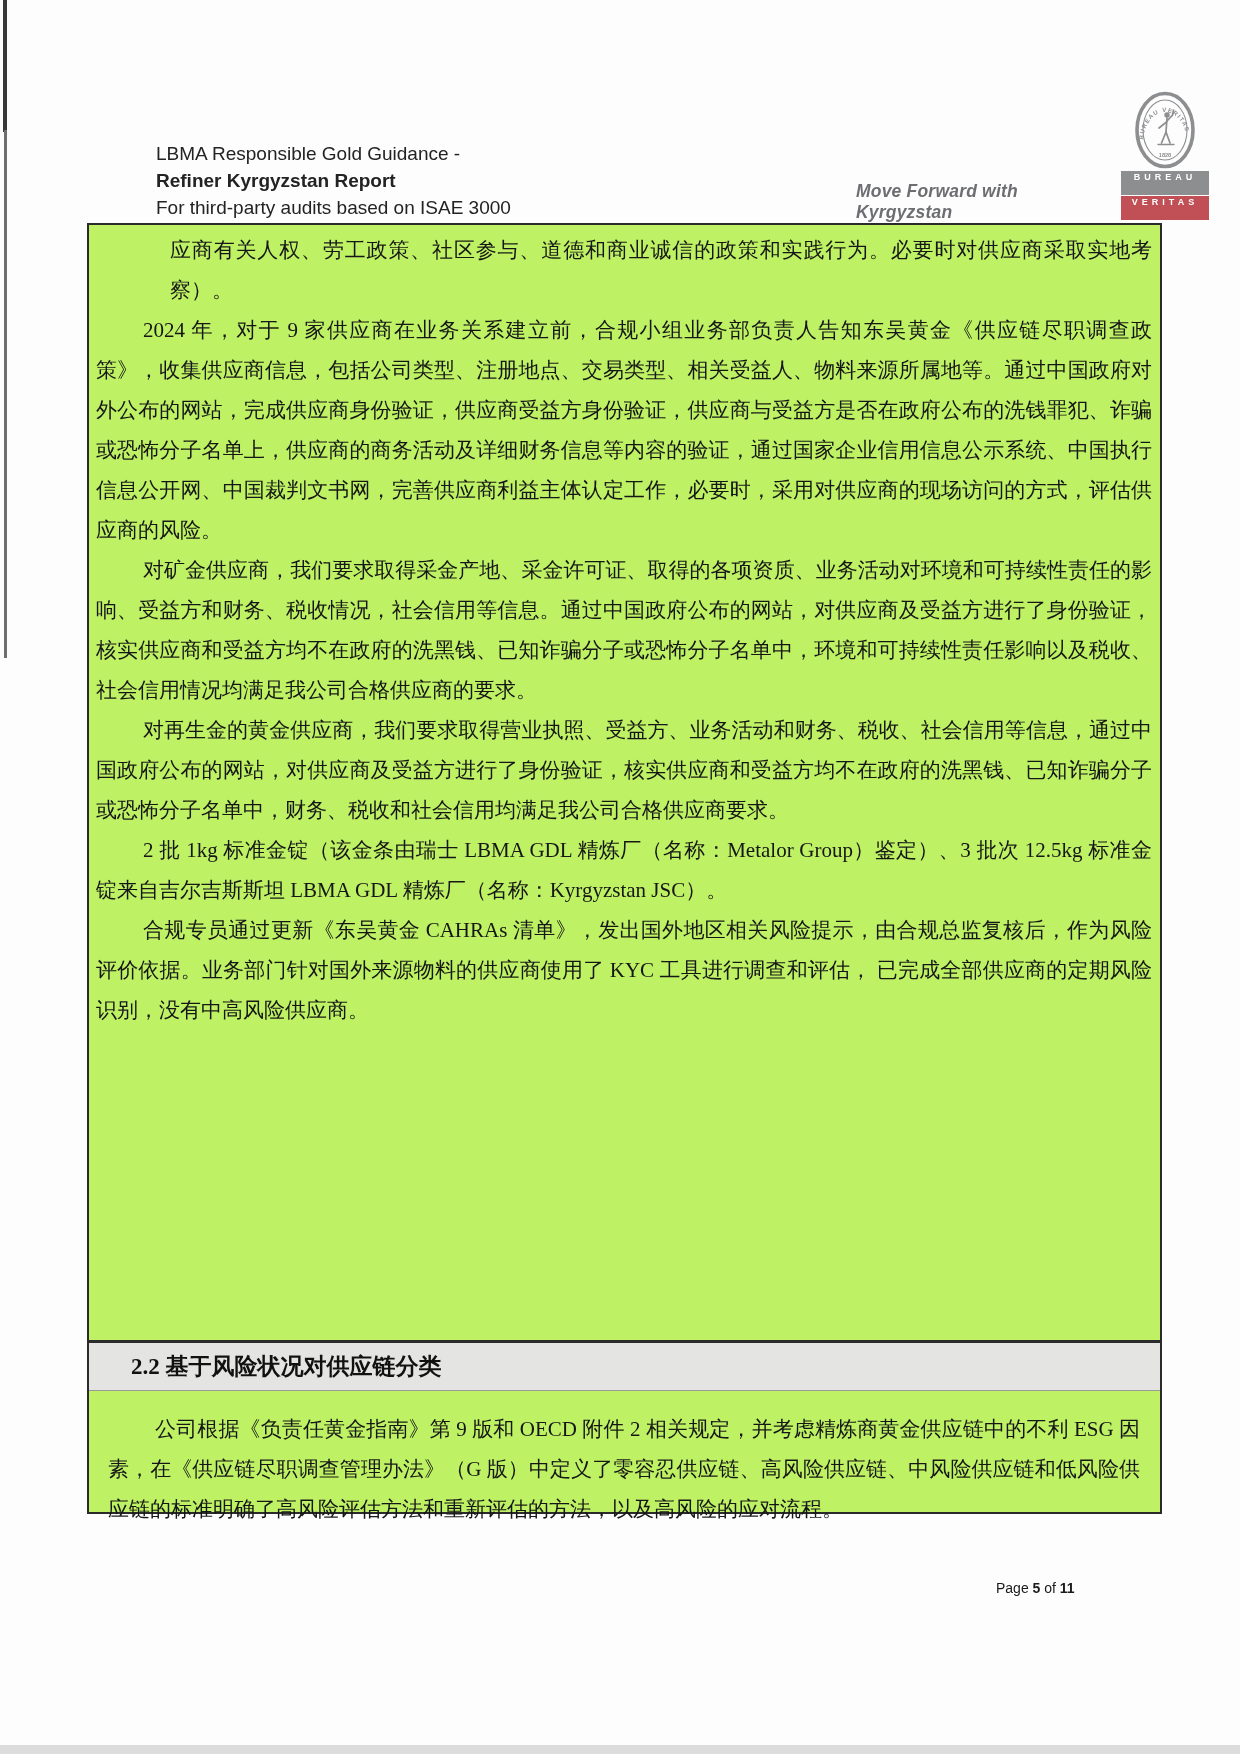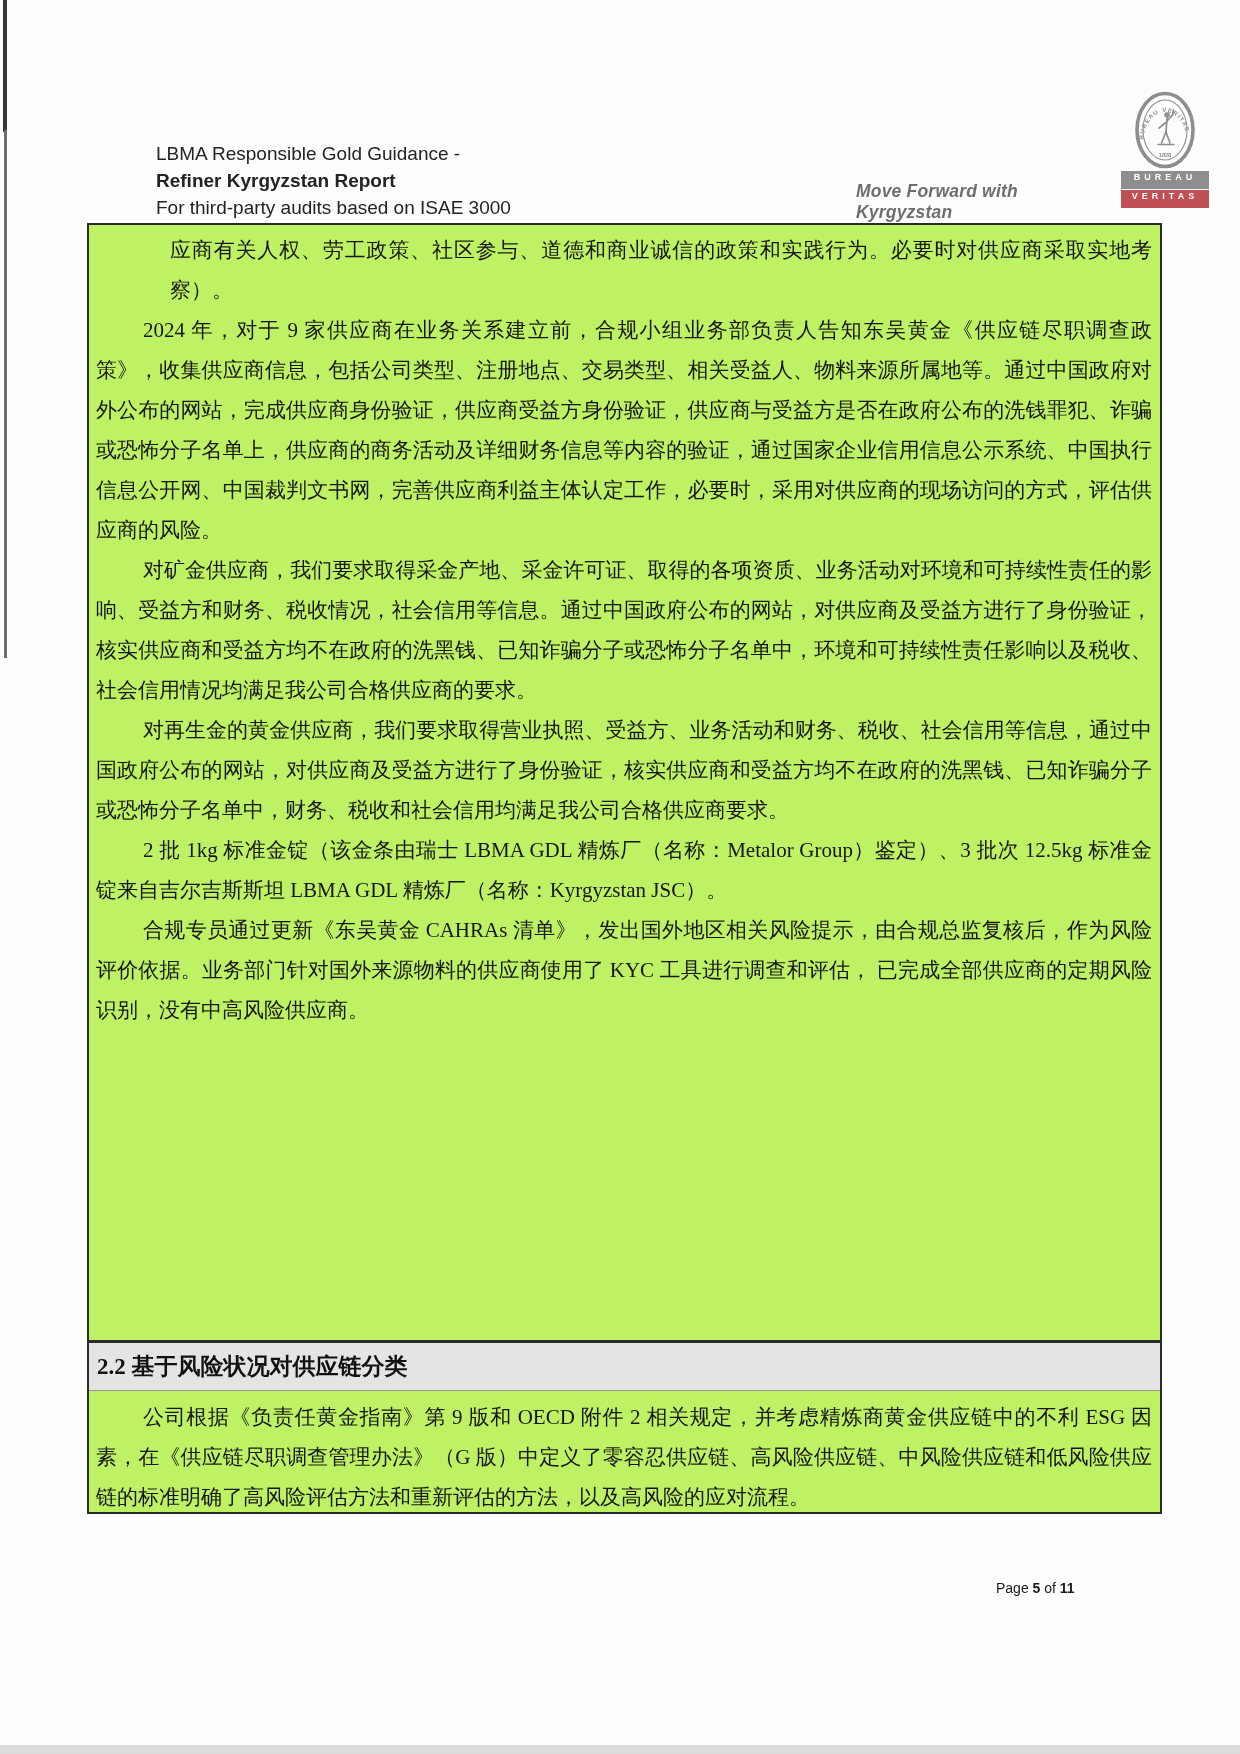--- a/index.html
+++ b/index.html
@@ -17,52 +17,52 @@
   .header-block{position:absolute;left:156px;top:140px;font-size:19px;line-height:27px;color:#232323;}
   .header-block .bold{font-weight:bold;}
   .tagline{
     position:absolute;left:856px;top:181px;width:250px;
     font-size:17.5px;font-weight:bold;font-style:italic;color:#6d6e71;letter-spacing:.2px;
   }
 
   
   .bv-logo{position:absolute;left:1121px;top:91px;width:88px;}
   .bv-emblem{display:block;margin:0 auto 2px auto;}
-  .bv-box{width:88px;height:18px;line-height:12px;text-align:center;color:#ffffff;
+  .bv-box{width:88px;height:24px;line-height:12px;text-align:center;color:#ffffff;
     font-size:9px;font-weight:bold;letter-spacing:4px;margin-bottom:1px;box-sizing:border-box;}
   .bv-box.gray{background:#8d8e90;}
   .bv-box.red{background:#c04f56;}
 
   
   .content-box{
     position:absolute;left:87px;top:223px;width:1075px;height:1291px;
     border:2px solid #2b2b2b;box-sizing:border-box;background:#bef264;
   }
   .body-text{
     position:absolute;left:7px;right:8px;top:5px;
     font-family:"Liberation Serif","DejaVu Serif",serif;
     font-size:21px;line-height:40px;color:#161616;
     text-align:justify;
   }
   .body-text p{margin:0;text-indent:47px;}
   .body-text p.hang{margin-left:74px;text-indent:0;}
   .section-bar{
     position:absolute;left:0;right:0;top:1115px;height:51px;box-sizing:border-box;
-    background:#e4e4e3;border-top:3px solid #2b2b2b;border-bottom:1px solid #9a9a9a;
+    background:#e4e4e3;border-top:3px solid #2b2b2b;border-bottom:1px solid #9a9a9a;padding-left:34px;
   }
   .section-heading{
     font-family:"Liberation Serif","DejaVu Serif",serif;
     font-weight:bold;font-size:23px;line-height:47px;padding-left:8px;color:#111;
   }
   .section-para{
     position:absolute;left:7px;right:8px;top:1172px;
     font-family:"Liberation Serif","DejaVu Serif",serif;
     font-size:21px;line-height:40px;color:#161616;text-align:justify;
   }
-  .section-para p{margin:0;text-indent:47px;}
+  .section-para p{margin:12px;text-indent:47px;}
 
   
   .footer{position:absolute;left:996px;top:1580px;font-size:14px;color:#1a1a1a;}
   .footer .num{font-weight:bold;}
 </style>
 </head>
 <body>
 
 <div class="page">
 

